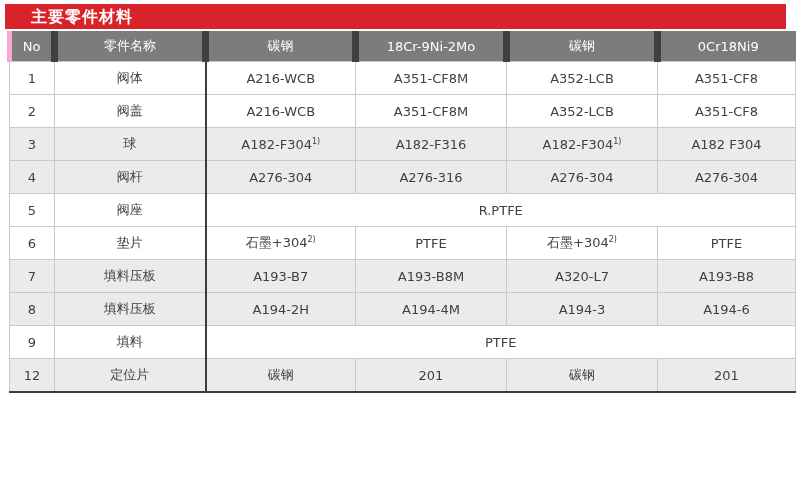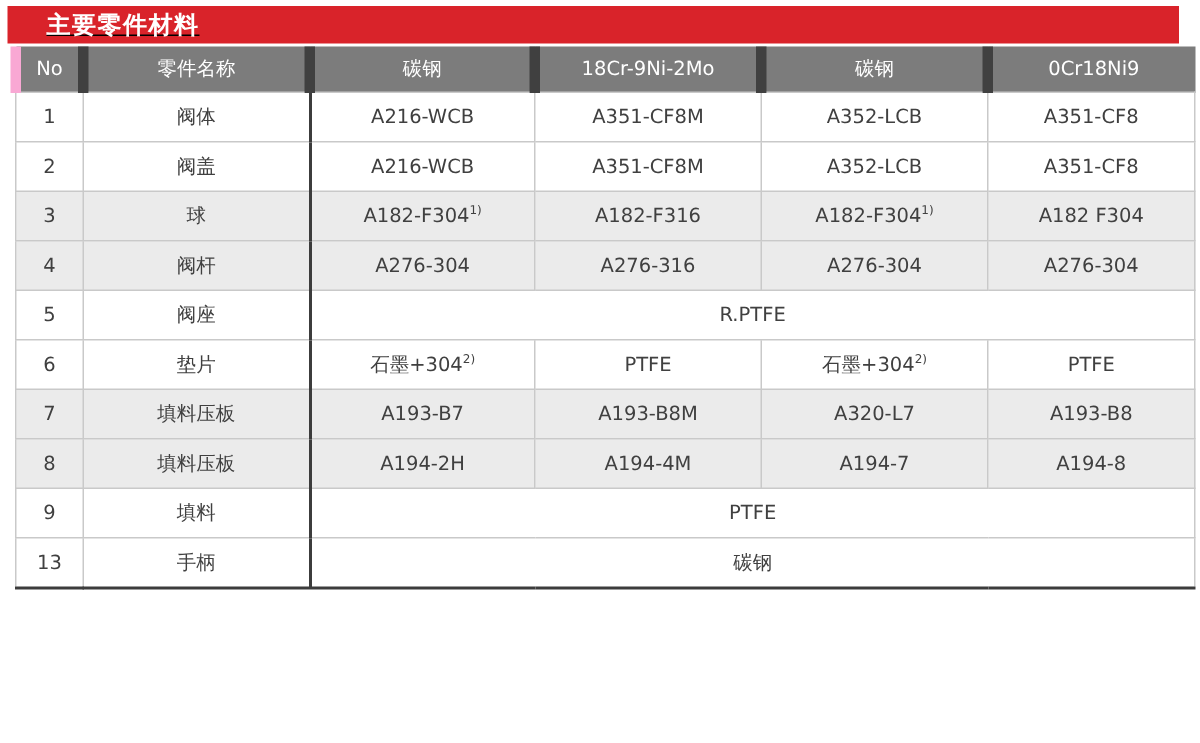--- a/index.html
+++ b/index.html
@@ -15,21 +15,20 @@
     background: #ffffff;
     overflow: hidden;
   }
   .title-bar {
     position: absolute;
     left: 5px;
     top: 4px;
     width: 781px;
     height: 25px;
     background: var(--accent-red, #d9232a);
-    text-decoration: underline;
   }
   .title-text {
     display: block;
     line-height: 25px;
     padding-left: 26px;
     color: #ffffff;
     font-weight: bold;
     font-size: 16px;
     letter-spacing: 1px;
   }
@@ -45,21 +44,21 @@
   thead th {
     background: var(--header-bg, #7c7c7c);
     color: var(--header-text, #ffffff);
     font-weight: normal;
     font-size: 13px;
     height: 30px;
     border-left: 7px solid #404040;
     text-align: center;
     padding: 0;
   }
-  thead th:first-child { border-left: 7px solid #f9a8d4; }
+  thead th:first-child { border-left: 5px solid #f9a8d4; }
   tbody td {
     font-size: 13px;
     color: var(--body-text, #404040);
     text-align: center;
     height: 32px;
     padding: 0 4px;
     background: var(--row-plain-bg, #ffffff);
     border: 1px solid var(--border-light, #c9c9c9);
   }
   tbody tr.shaded td { background: var(--row-shaded-bg, #ebebeb); }
@@ -150,29 +149,32 @@
           <td class="mat">A193-B7</td>
           <td class="mat">A193-B8M</td>
           <td class="mat">A320-L7</td>
           <td class="mat">A193-B8</td>
         </tr>
         <tr class="shaded">
           <td class="col-no">8</td>
           <td class="col-name">填料压板</td>
           <td class="mat">A194-2H</td>
           <td class="mat">A194-4M</td>
-          <td class="mat">A194-7</td>
-          <td class="mat">A194-8</td>
+          <td class="mat">A194-3</td>
+          <td class="mat">A194-6</td>
         </tr>
         <tr>
           <td class="col-no">9</td>
           <td class="col-name">填料</td>
           <td class="merged-cell" colspan="4">PTFE</td>
         </tr>
-        <tr>
-          <td class="col-no">13</td>
-          <td class="col-name">手柄</td>
-          <td class="merged-cell" colspan="4">碳钢</td>
+        <tr class="shaded">
+          <td class="col-no">12</td>
+          <td class="col-name">定位片</td>
+          <td class="mat">碳钢</td>
+          <td class="mat">201</td>
+          <td class="mat">碳钢</td>
+          <td class="mat">201</td>
         </tr>
       </tbody>
   </table>
 
 </div>
 
 </body></html>

